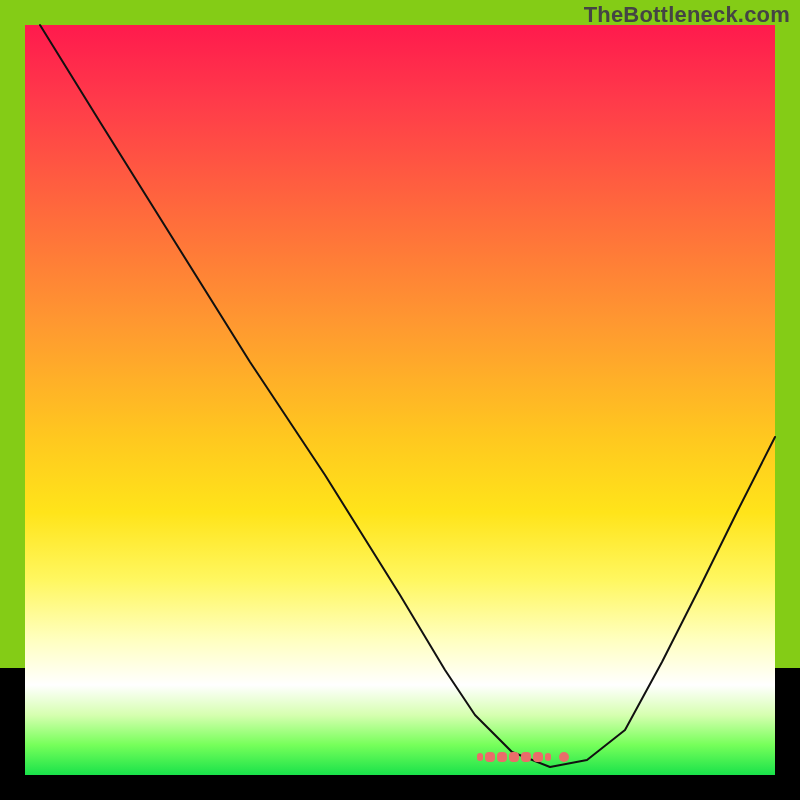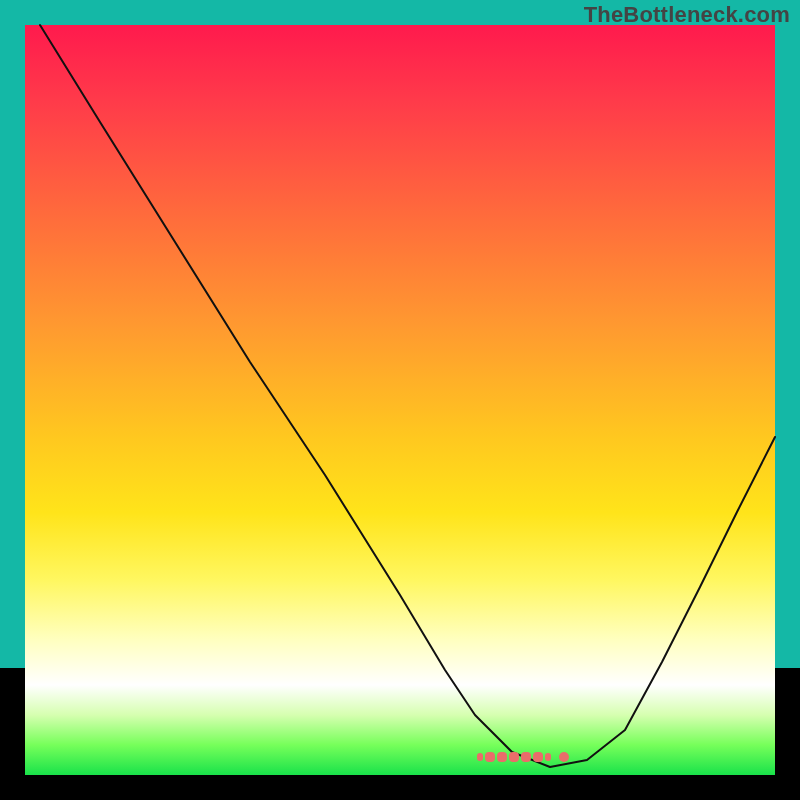--- a/index.html
+++ b/index.html
@@ -8,21 +8,21 @@
     width: 800px;
     height: 800px;
     background: #000;
     overflow: hidden;
     font-family: Arial, Helvetica, sans-serif;
   }
   .frame {
     position: relative;
     width: 800px;
     height: 668px;
-    background: #14b8a6;
+    background: #84cc16;
   }
   .plot-area {
     position: absolute;
     left: 25px;
     top: 25px;
     width: 750px;
     height: 750px;
     
     background: linear-gradient(
       to bottom,

